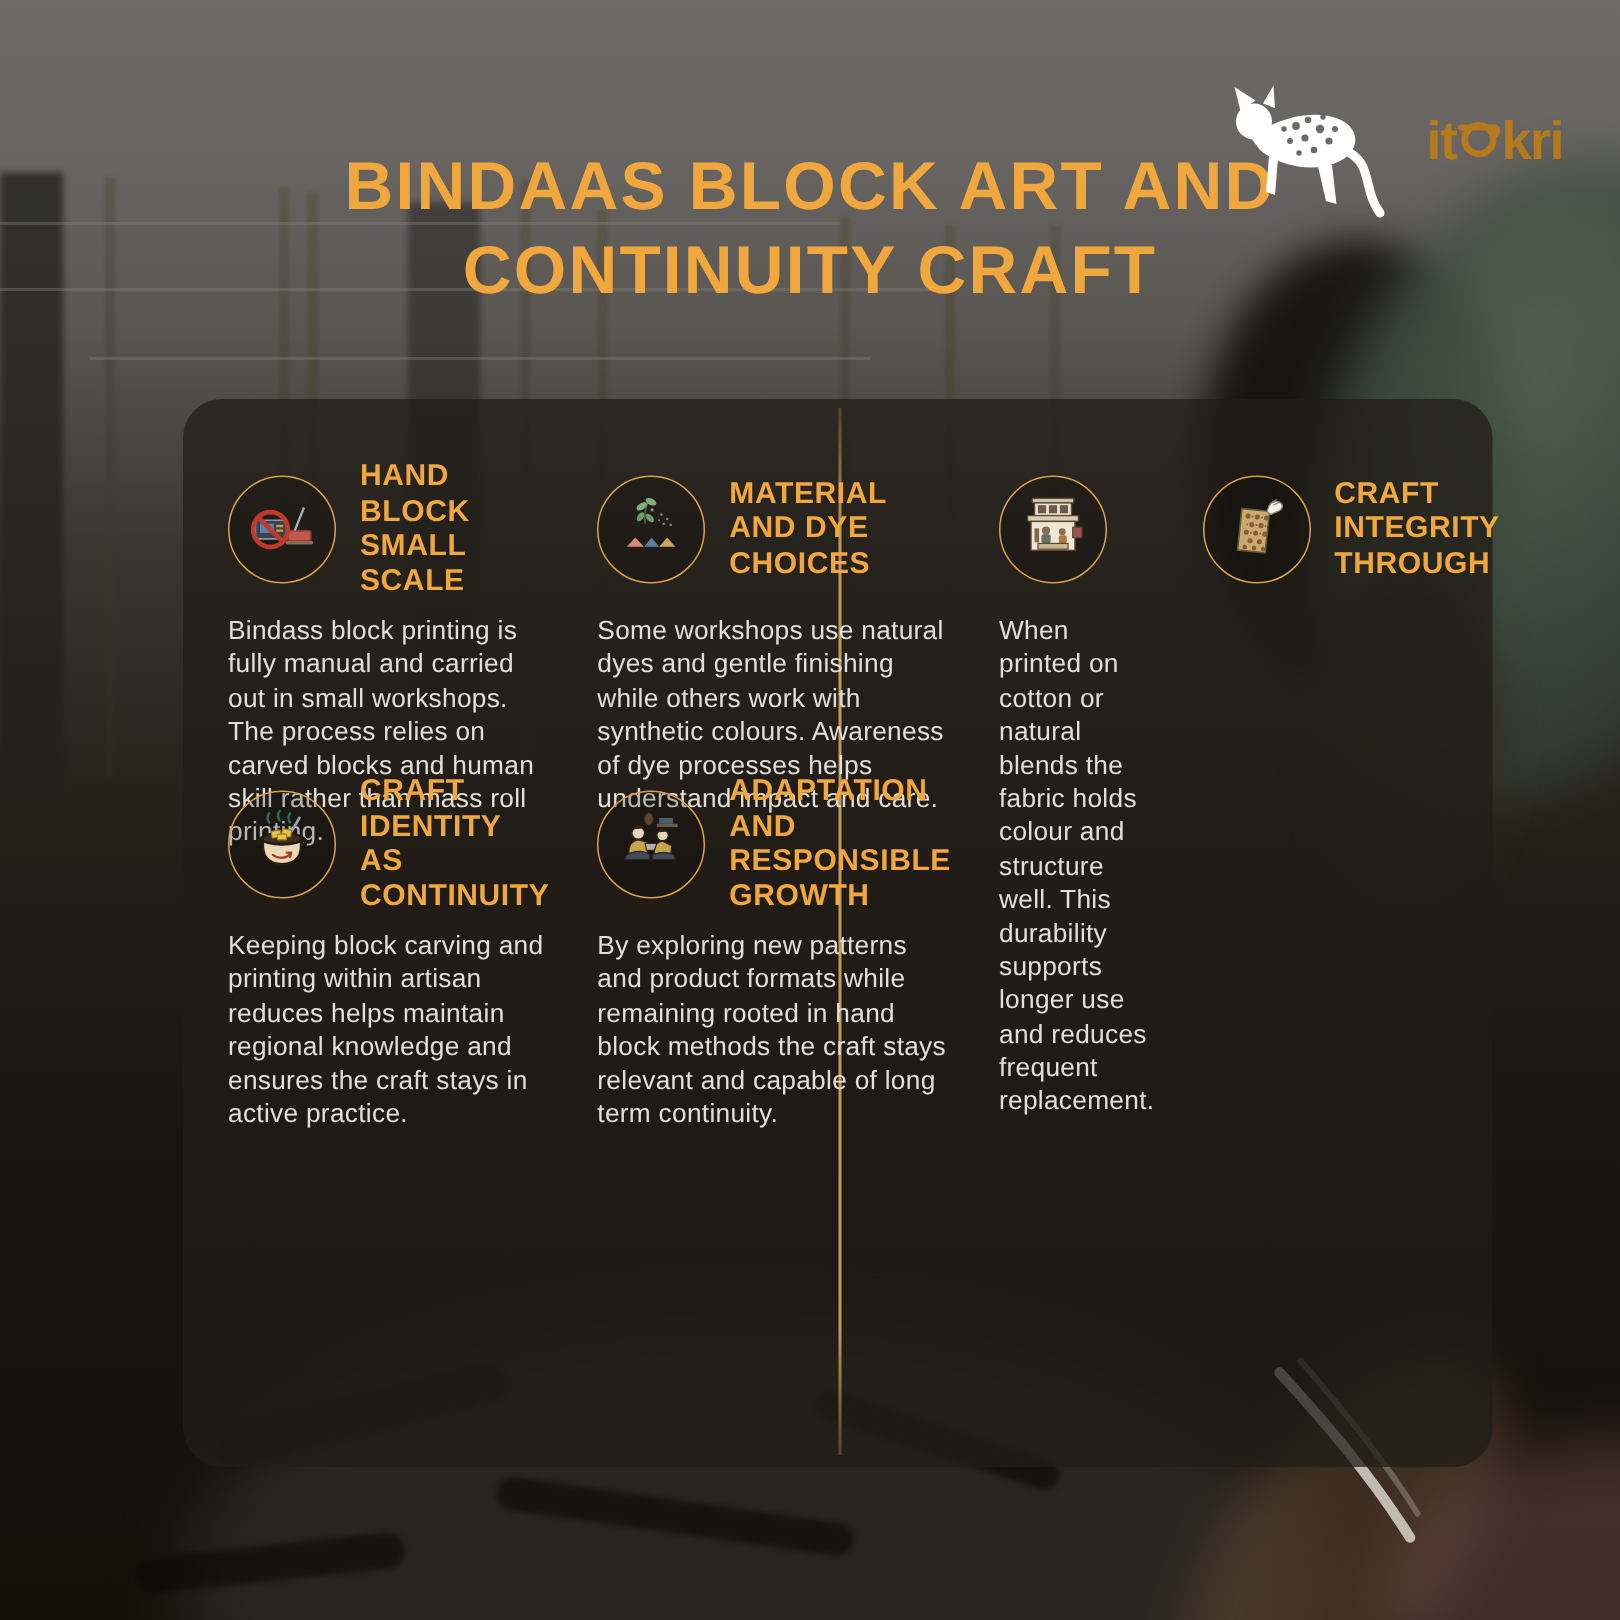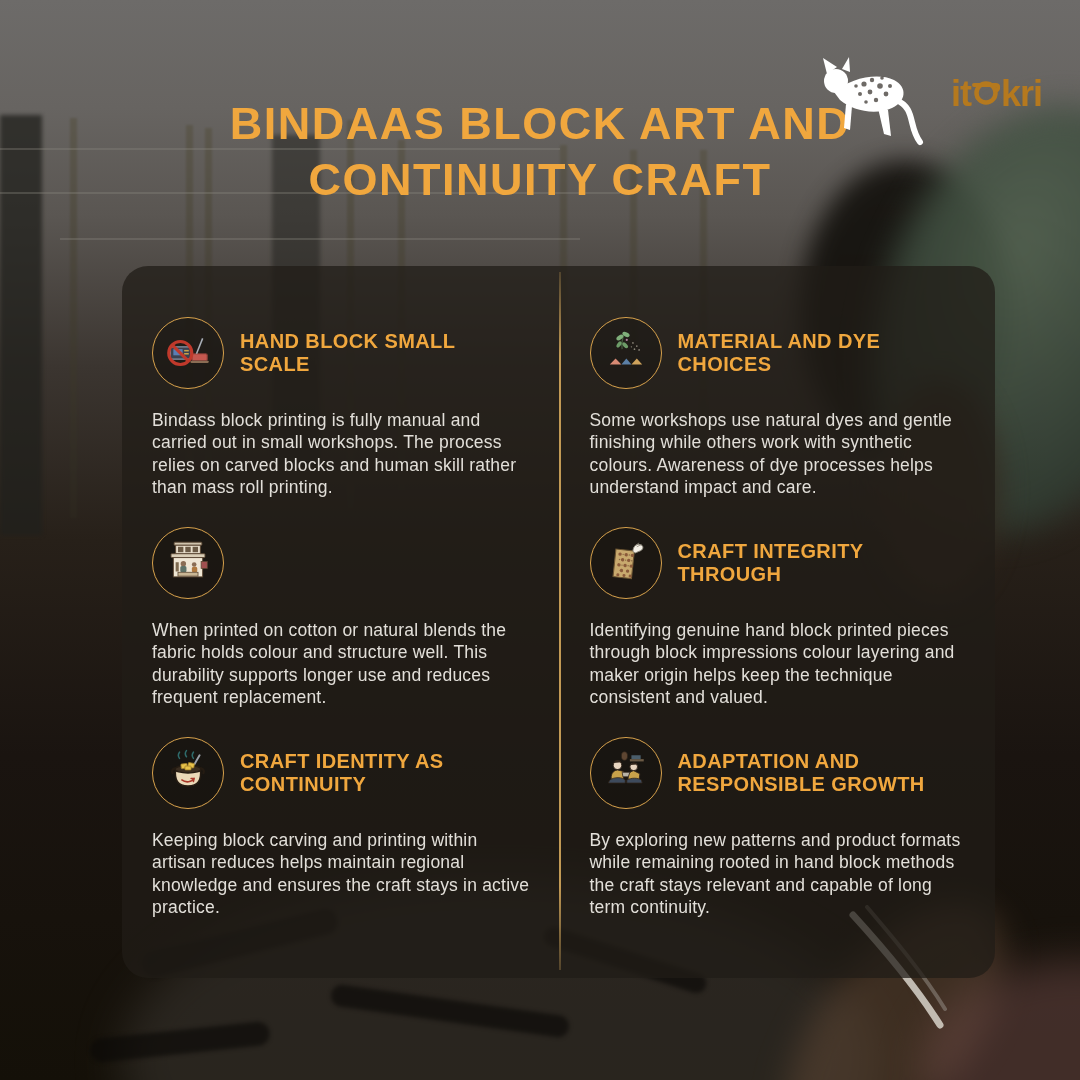--- a/index.html
+++ b/index.html
@@ -29,21 +29,21 @@
   .title { position:absolute; top:96px; left:0; width:100%; text-align:center; z-index:5;
            color:#F0A73E; font-weight:bold; font-size:45px; line-height:1.24; letter-spacing:1.5px; }
   .cat { position:absolute; top:52px; left:816px; z-index:6; }
 
   
   .panel { position:absolute; left:122px; top:266px; width:873px; height:712px;
            background:rgba(33,28,23,0.74); border-radius:26px; z-index:4; }
   .divider { position:absolute; left:50%; top:6px; bottom:8px; width:2px;
              background:linear-gradient(180deg, rgba(194,154,85,.25) 0%, #C29A55 12%, #C29A55 88%, rgba(194,154,85,.3) 100%); }
   .cards { position:absolute; inset:0; padding:50px 28px 0 30px;
-           display:grid; grid-template-columns:1fr 1fr; column-gap:60px; grid-auto-rows:210px; }
+           display:grid; grid-template-columns:1fr 1fr 1fr 1fr; column-gap:32px; grid-auto-rows:210px; }
   .card-head { display:flex; align-items:center; gap:16px; height:74px; }
   .icon-ring { flex:0 0 72px; width:72px; height:72px; border-radius:50%;
                border:1.6px solid #D8A24C; background:rgba(0,0,0,.18);
                display:flex; align-items:center; justify-content:center; }
   .card h3 { color:#F0A73E; font-size:20px; font-weight:bold; letter-spacing:.4px; line-height:1.17;
              text-transform:uppercase; max-width:320px; }
   .card h3 span { display:block; }
   .card p { margin-top:19px; color:#E2DFD9; font-size:17.5px; line-height:1.28; letter-spacing:.2px; max-width:392px; }
 </style>
 </head>
@@ -230,21 +230,20 @@
                 </g>
               </g>
               <path d="M44 20 C 44 14, 48 10, 53 11 C 58 12, 58 17, 54 19 L 47 22 Z" fill="#f3efe6" stroke="#8a8578" stroke-width="1.2"></path>
               <path d="M46 13 L52 9 M49 14 L55 11" stroke="#8a8578" stroke-width="1"></path>
             </svg>
           </div>
           <h3>
             <span>CRAFT INTEGRITY THROUGH</span>
           </h3>
         </div>
-        <p>Identifying genuine hand block printed pieces through block impressions colour layering and maker origin helps keep the technique consistent and valued.</p>
       </div>
 
       <div class="card">
         <div class="card-head">
           <div class="icon-ring">
             <svg width="54" height="54" viewBox="0 0 70 70">
               <path d="M24 8 q -3 4 0 8 M33 6 q -3 4 0 8 M42 8 q -3 4 0 8" stroke="#2e6b6b" stroke-width="2" fill="none" stroke-linecap="round"></path>
               <line x1="50" y1="12" x2="42" y2="26" stroke="#9aa0a8" stroke-width="2.5" stroke-linecap="round"></line>
               <g>
                 <path d="M19 30 C 17 44, 22 52, 35 52 C 48 52, 53 44, 51 30 Z" fill="#ead9b8" stroke="#241b12" stroke-width="2"></path>

